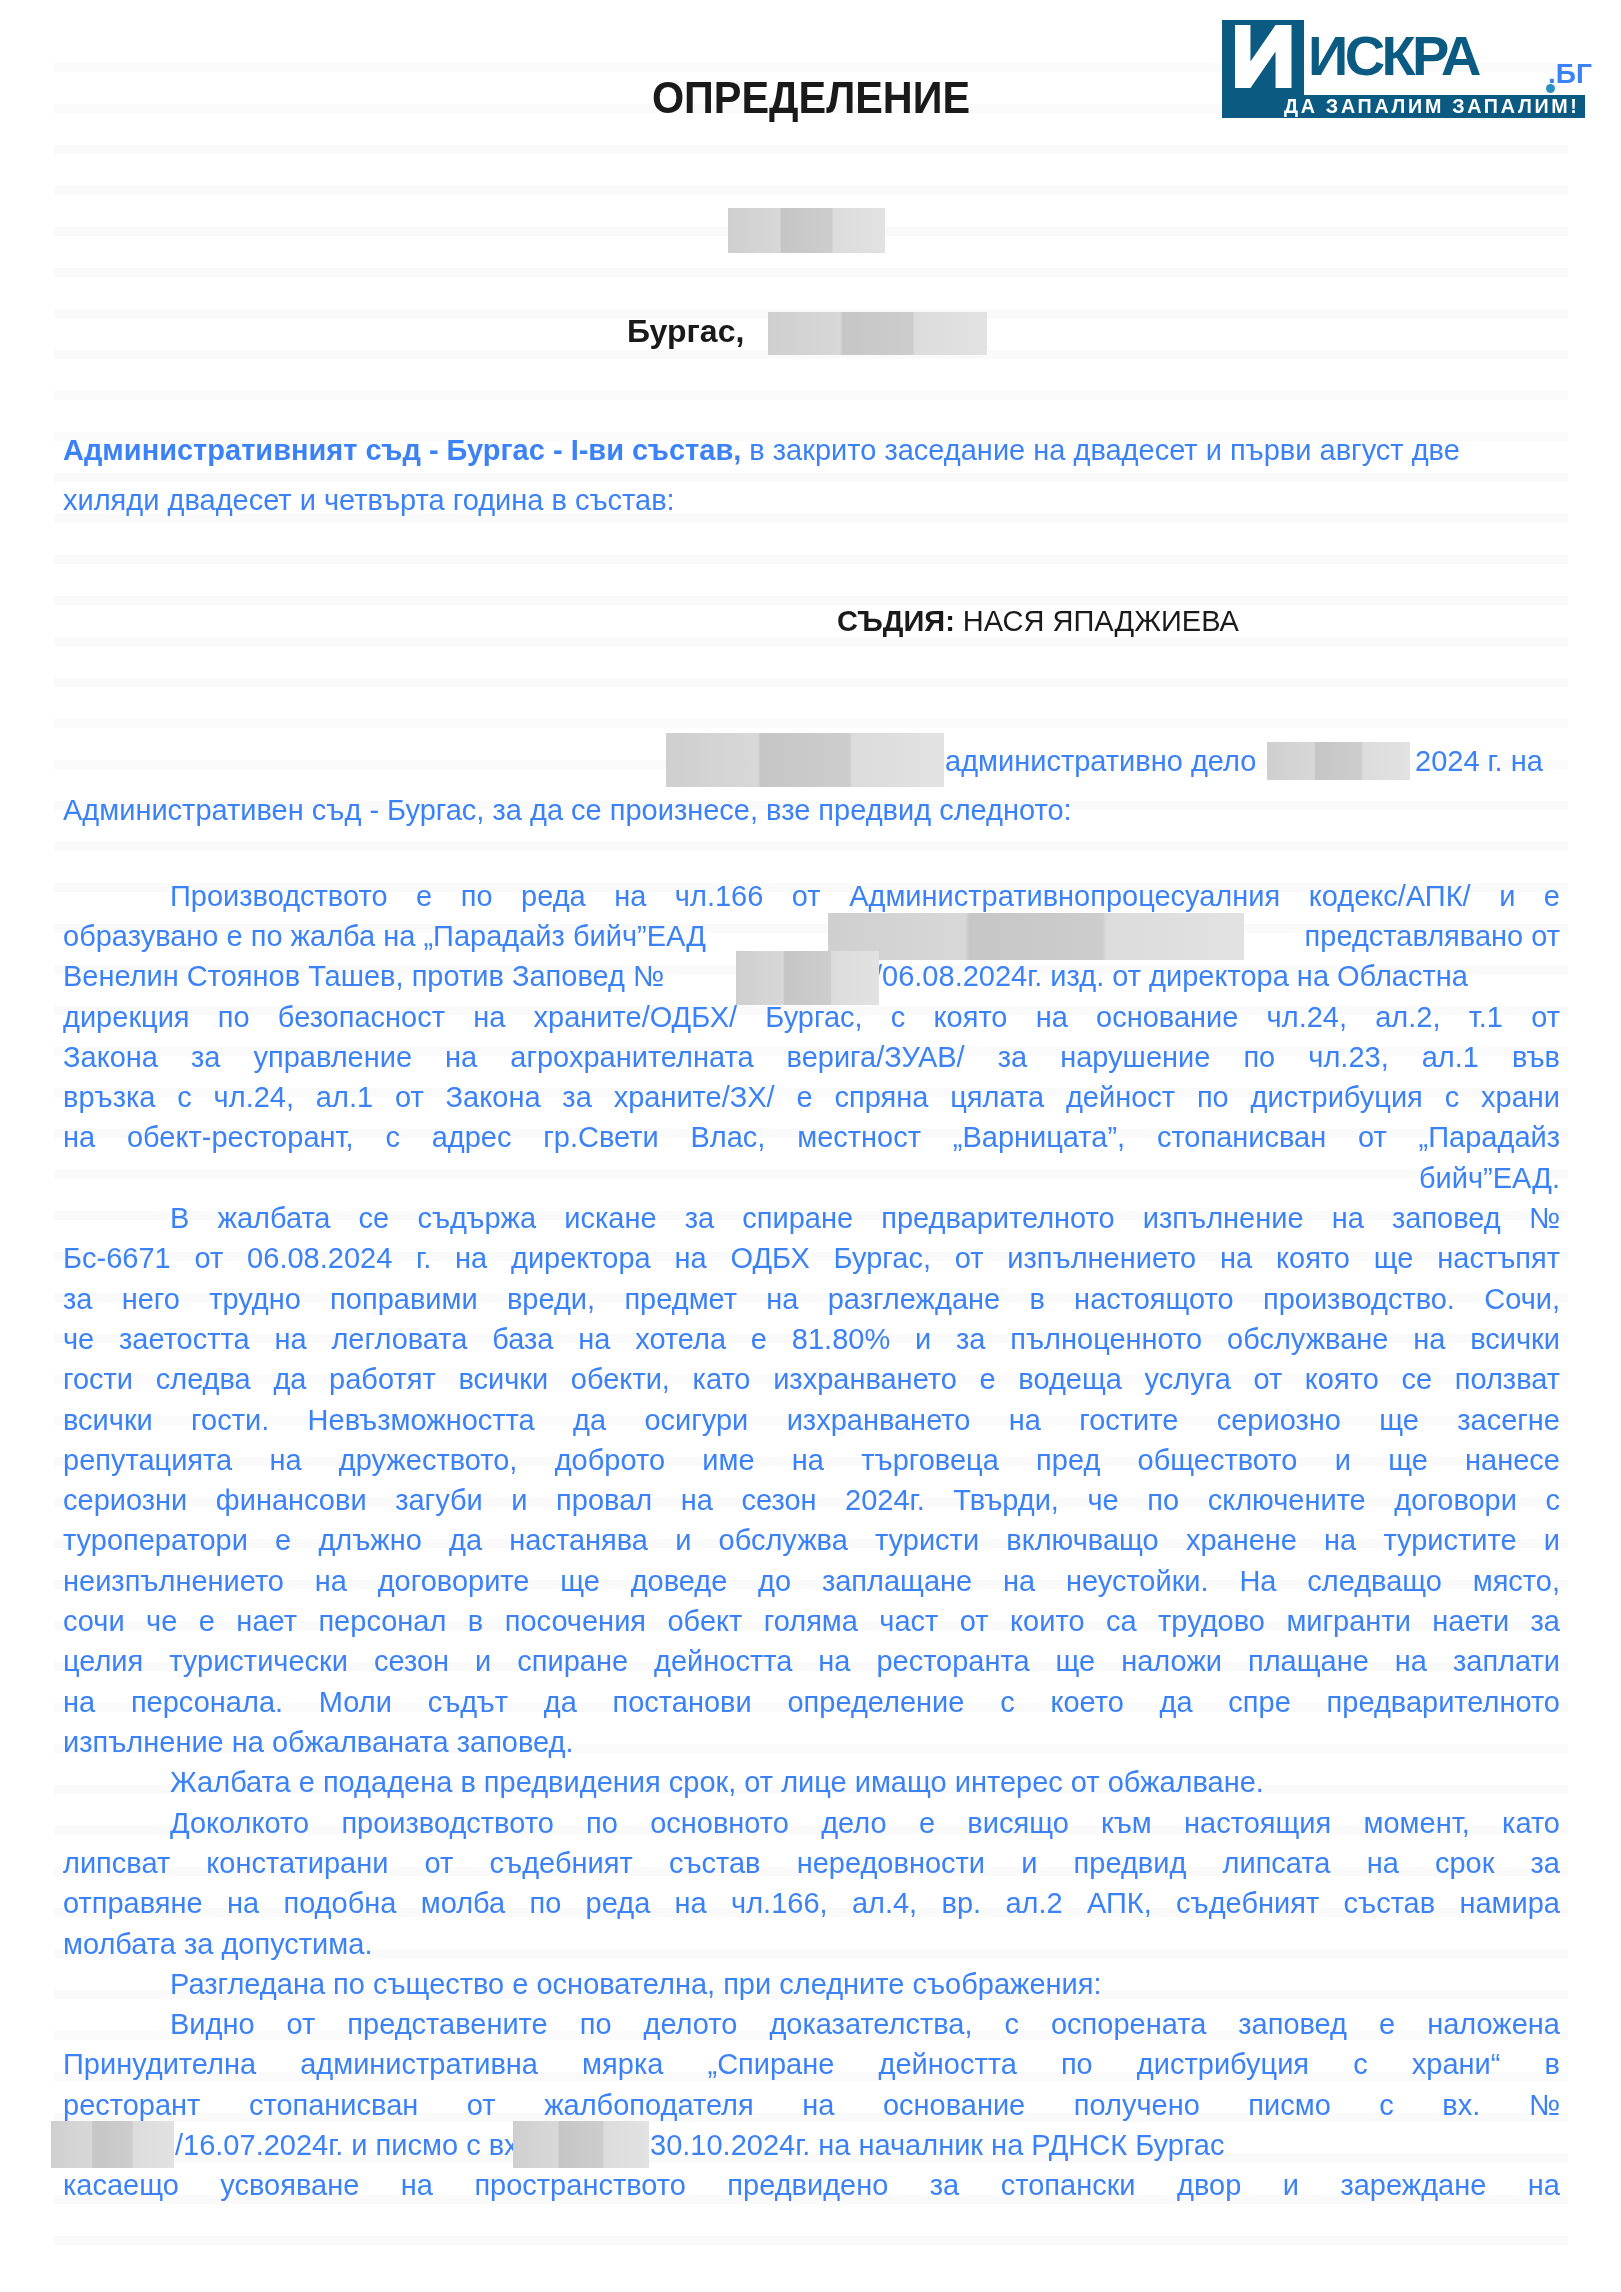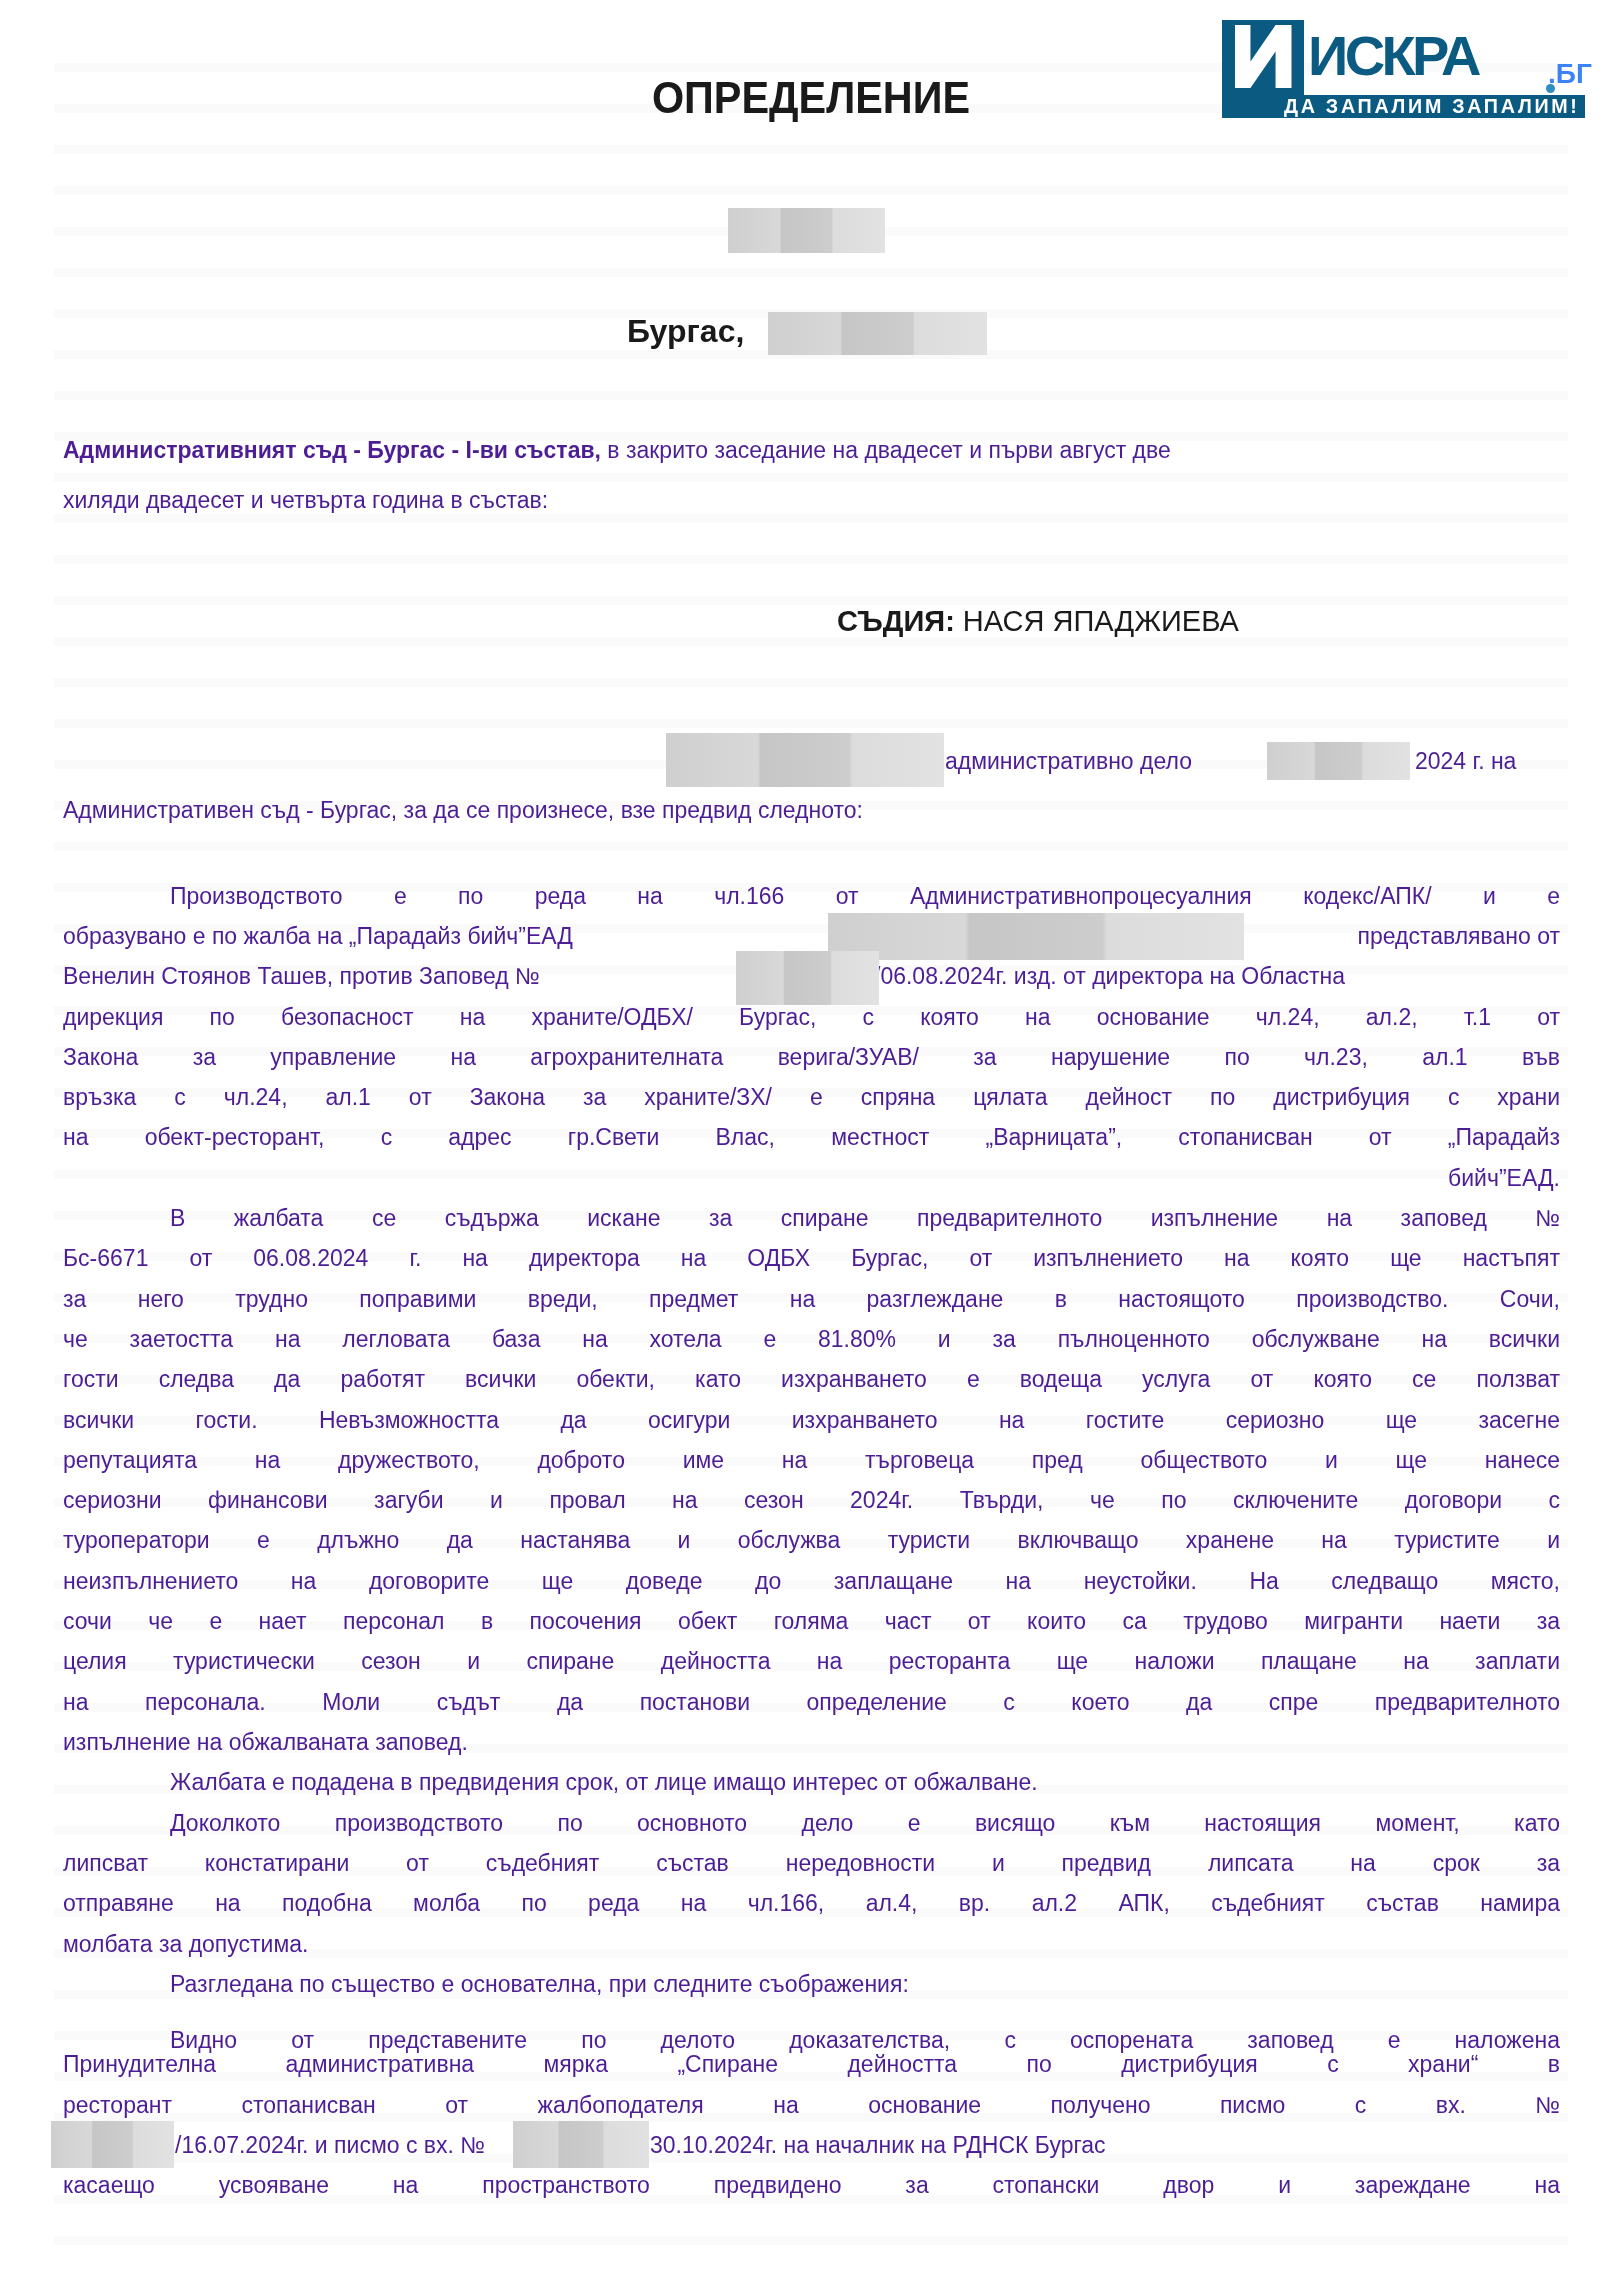--- a/index.html
+++ b/index.html
@@ -12,21 +12,21 @@
     pointer-events: none; }
   .logo { position: absolute; left: 1222px; top: 19.7px; width: 367px; height: 99px; }
   .logo .i-box { position: absolute; left: 0; top: 0; width: 82px; height: 97px; background: #0b5a82; }
   .logo .i-box .slash { position: absolute; left: 12.5px; top: 5.4px; width: 57px; height: 63px; background: #fff; clip-path: polygon(0 0, 28% 0, 28% 58%, 72% 0, 100% 0, 100% 100%, 72% 100%, 72% 42%, 28% 100%, 0 100%); }
   .logo .letters { position: absolute; left: 86px; top: -7.2px; font-weight: 700; font-size: 56px; letter-spacing: -3.6px; color: #0b5a82; line-height: 86px; font-family: "Liberation Sans", sans-serif; }
   .logo .sub5 { position: absolute; left: 326px; top: 36px; font-weight: 700; font-size: 28px; color: #3b82f6; line-height: 36px; }
   .logo .dot { position: absolute; left: 324px; top: 64px; width: 9px; height: 9px; border-radius: 50%; background: #2b8fc1; }
   .logo .tagline { position: absolute; left: 0; top: 75px; width: 363px; height: 23px; background: #0b5a82; color: #fff; font-weight: 700; font-size: 19.7px; line-height: 23px; text-align: right; letter-spacing: 2.7px; padding-right: 5.4px; box-sizing: border-box; }
   .title { position: absolute; left: 0; width: 1622px; top: 72px; text-align: center; font-weight: 700; font-size: 45px; letter-spacing: 0px; color: #1a1a1a; transform: scaleX(0.92); }
   .redact { position: absolute; background: linear-gradient(90deg, #cfcfcf 0%, #d8d8d8 33%, #c6c6c6 34%, #cdcdcd 66%, #dcdcdc 67%, #e2e2e2 100%); }
-  .line { position: absolute; left: 63px; width: 1497px; font-size: 23px; line-height: 36px; white-space: nowrap; color: #4c1d95; }
+  .line { position: absolute; left: 63px; width: 1497px; font-size: 29px; line-height: 36px; white-space: nowrap; color: #3b82f6; }
   .just { text-align: justify; text-align-last: justify; white-space: normal; }
   .b { font-weight: 700; }
   .city { position: absolute; left: 627px; top: 313px; font-size: 32px; font-weight: 700; }
   .judge { position: absolute; left: 837px; top: 605px; font-size: 29px; }
 </style>
 </head>
 <body>
 
 <div class="ghost"></div>
 
@@ -100,21 +100,21 @@
 <div>
   <div class="line just" style="top:1805px; left:170px; width:1390px;">Доколкото производството по основното дело е висящо към настоящия момент, като</div>
   <div class="line just" style="top:1845px;">липсват констатирани от съдебният състав нередовности и предвид липсата на срок за</div>
   <div class="line just" style="top:1885px;">отправяне на подобна молба по реда на чл.166, ал.4, вр. ал.2 АПК, съдебният състав намира</div>
   <div class="line" style="top:1926px;">молбата за допустима.</div>
 </div>
 
 <div class="line" style="top:1966px; left:170px;">Разгледана по същество е основателна, при следните съображения:</div>
 
 <div>
-  <div class="line just" style="top:2006px; left:170px; width:1390px;margin-top:16px;">Видно от представените по делото доказателства, с оспорената заповед е наложена</div>
+  <div class="line just" style="top:2006px; left:170px; width:1390px;">Видно от представените по делото доказателства, с оспорената заповед е наложена</div>
   <div class="line just" style="top:2046px;">Принудителна административна мярка „Спиране дейността по дистрибуция с храни“ в</div>
   <div class="line just" style="top:2087px;">ресторант стопанисван от жалбоподателя на основание получено писмо с вх. №</div>
   <div class="line" style="top:2127px;">
     <span style="position:absolute; left:112px;">/16.07.2024г. и писмо с вх. №</span>
     <span style="position:absolute; left:587px;">30.10.2024г. на началник на РДНСК Бургас</span>
   </div>
   <div class="redact" style="left:51px; top:2121px; width:123px; height:47px;"></div>
   <div class="redact" style="left:513px; top:2121px; width:136px; height:47px;"></div>
   <div class="line just" style="top:2167px;">касаещо усвояване на пространството предвидено за стопански двор и зареждане на</div>
 </div>

